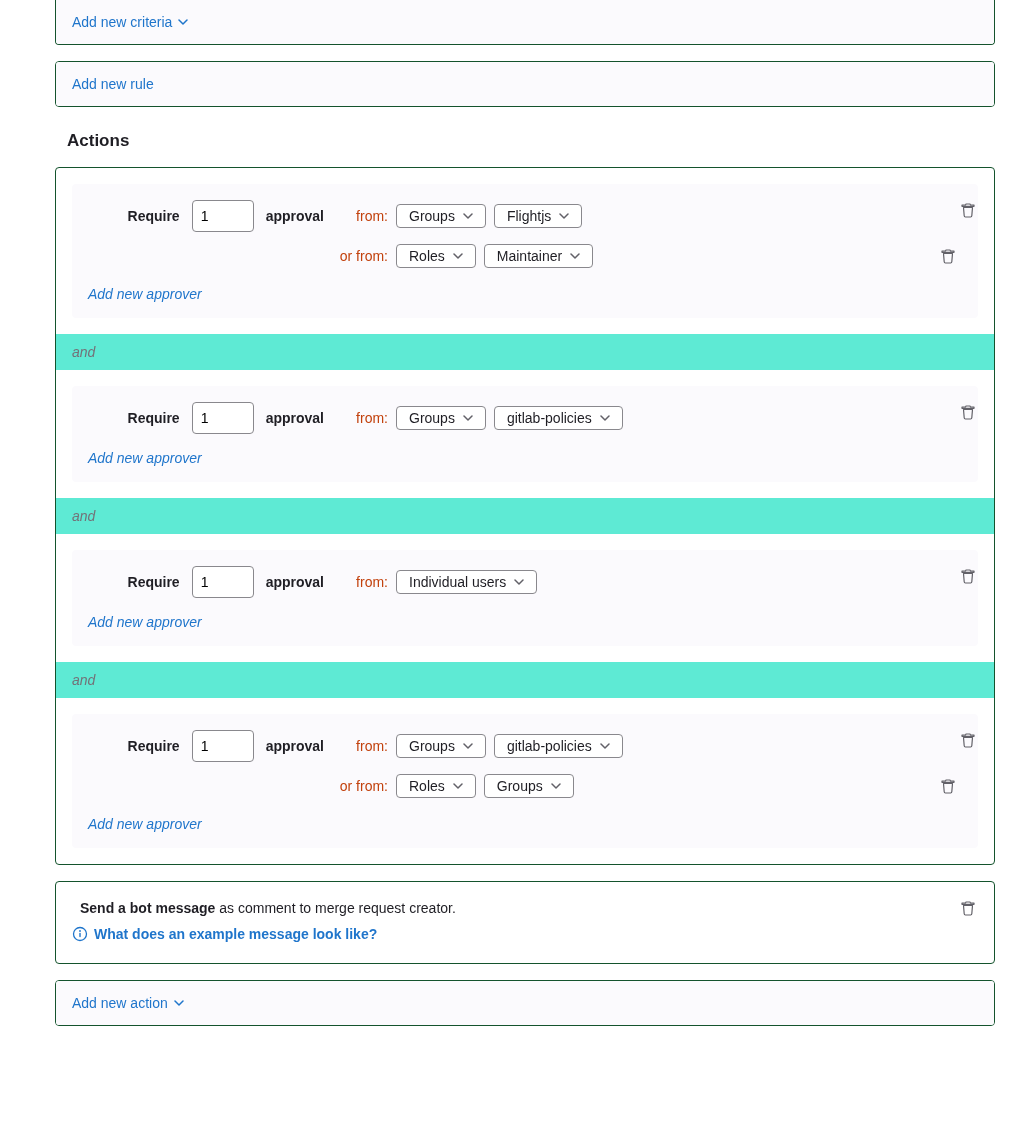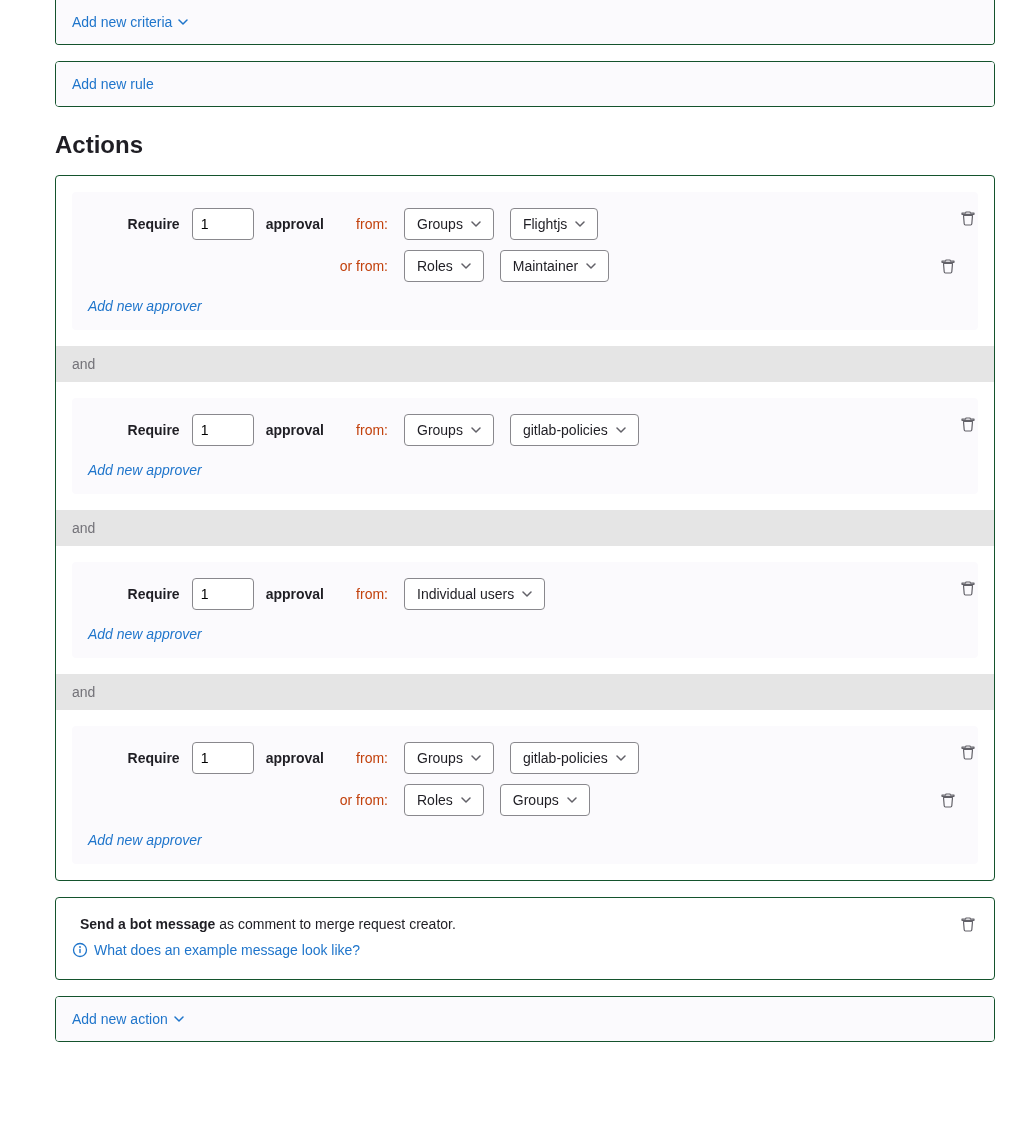--- a/index.html
+++ b/index.html
@@ -27,23 +27,23 @@
     color: #1f75cb;
     text-decoration: none;
     cursor: pointer;
   }
   .link-with-chevron {
     display: inline-flex;
     align-items: center;
     gap: 6px;
   }
   h2.section-title {
-    font-size: 24px;
+    font-size: 17px;
     font-weight: 600;
-    margin: 24px 0 16px 0;
+    margin: 24px 0 16px 12px;
   }
   .action-block {
     position: relative;
     padding: 0;
   }
   .inner {
     margin: 16px;
     padding: 16px 16px 6px 16px;
     background: #fbfafd;
     border-radius: 4px;
@@ -59,28 +59,27 @@
     height: 32px;
     border: 1px solid #89888d;
     border-radius: 4px;
     padding: 4px 8px;
     font-size: 14px;
   }
   .select-pill {
     display: inline-flex;
     align-items: center;
     gap: 8px;
-    height: 32px;
+    height: 24px;
     padding: 0 12px;
     border: 1px solid #89888d;
     border-radius: 4px;
     background: #fff;
     cursor: pointer;
     font-size: 14px;
-    margin-left: 8px;
   }
   .chevron {
     width: 10px;
     height: 10px;
     display: inline-block;
   }
   .chevron svg { display:block; }
   .trash-btn {
     width: 28px;
     height: 28px;
@@ -96,21 +95,22 @@
     position: absolute;
     top: 12px;
     right: 12px;
   }
   .trash-row {
     margin-left: auto;
   }
   .and-sep {
     padding: 10px 16px;
     color: #737278;
-    background: #e5e5e5;
+    background: #5eead4;
+    font-style: italic;
   }
   .add-approver {
     margin: 16px 0 10px 0;
     font-style: italic;
   }
   .from-col {
     display: flex;
     align-items: center;
     min-width: 56px;
     justify-content: flex-end;
@@ -131,20 +131,21 @@
   .row-grid .right-part {
     display: flex;
     align-items: center;
     gap: 8px;
     flex-wrap: wrap;
   }
   .info-line {
     display: inline-flex;
     align-items: center;
     gap: 6px;
+    font-weight: bold;
   }
   .info-icon {
     width: 16px; height: 16px;
     color: #1f75cb;
   }
   .bot-text { margin-bottom: 10px; margin-left: 8px; }
   .card.truncated-top { border-top: none; border-top-left-radius: 0; border-top-right-radius: 0;}
 </style>
 </head>
 <body>

